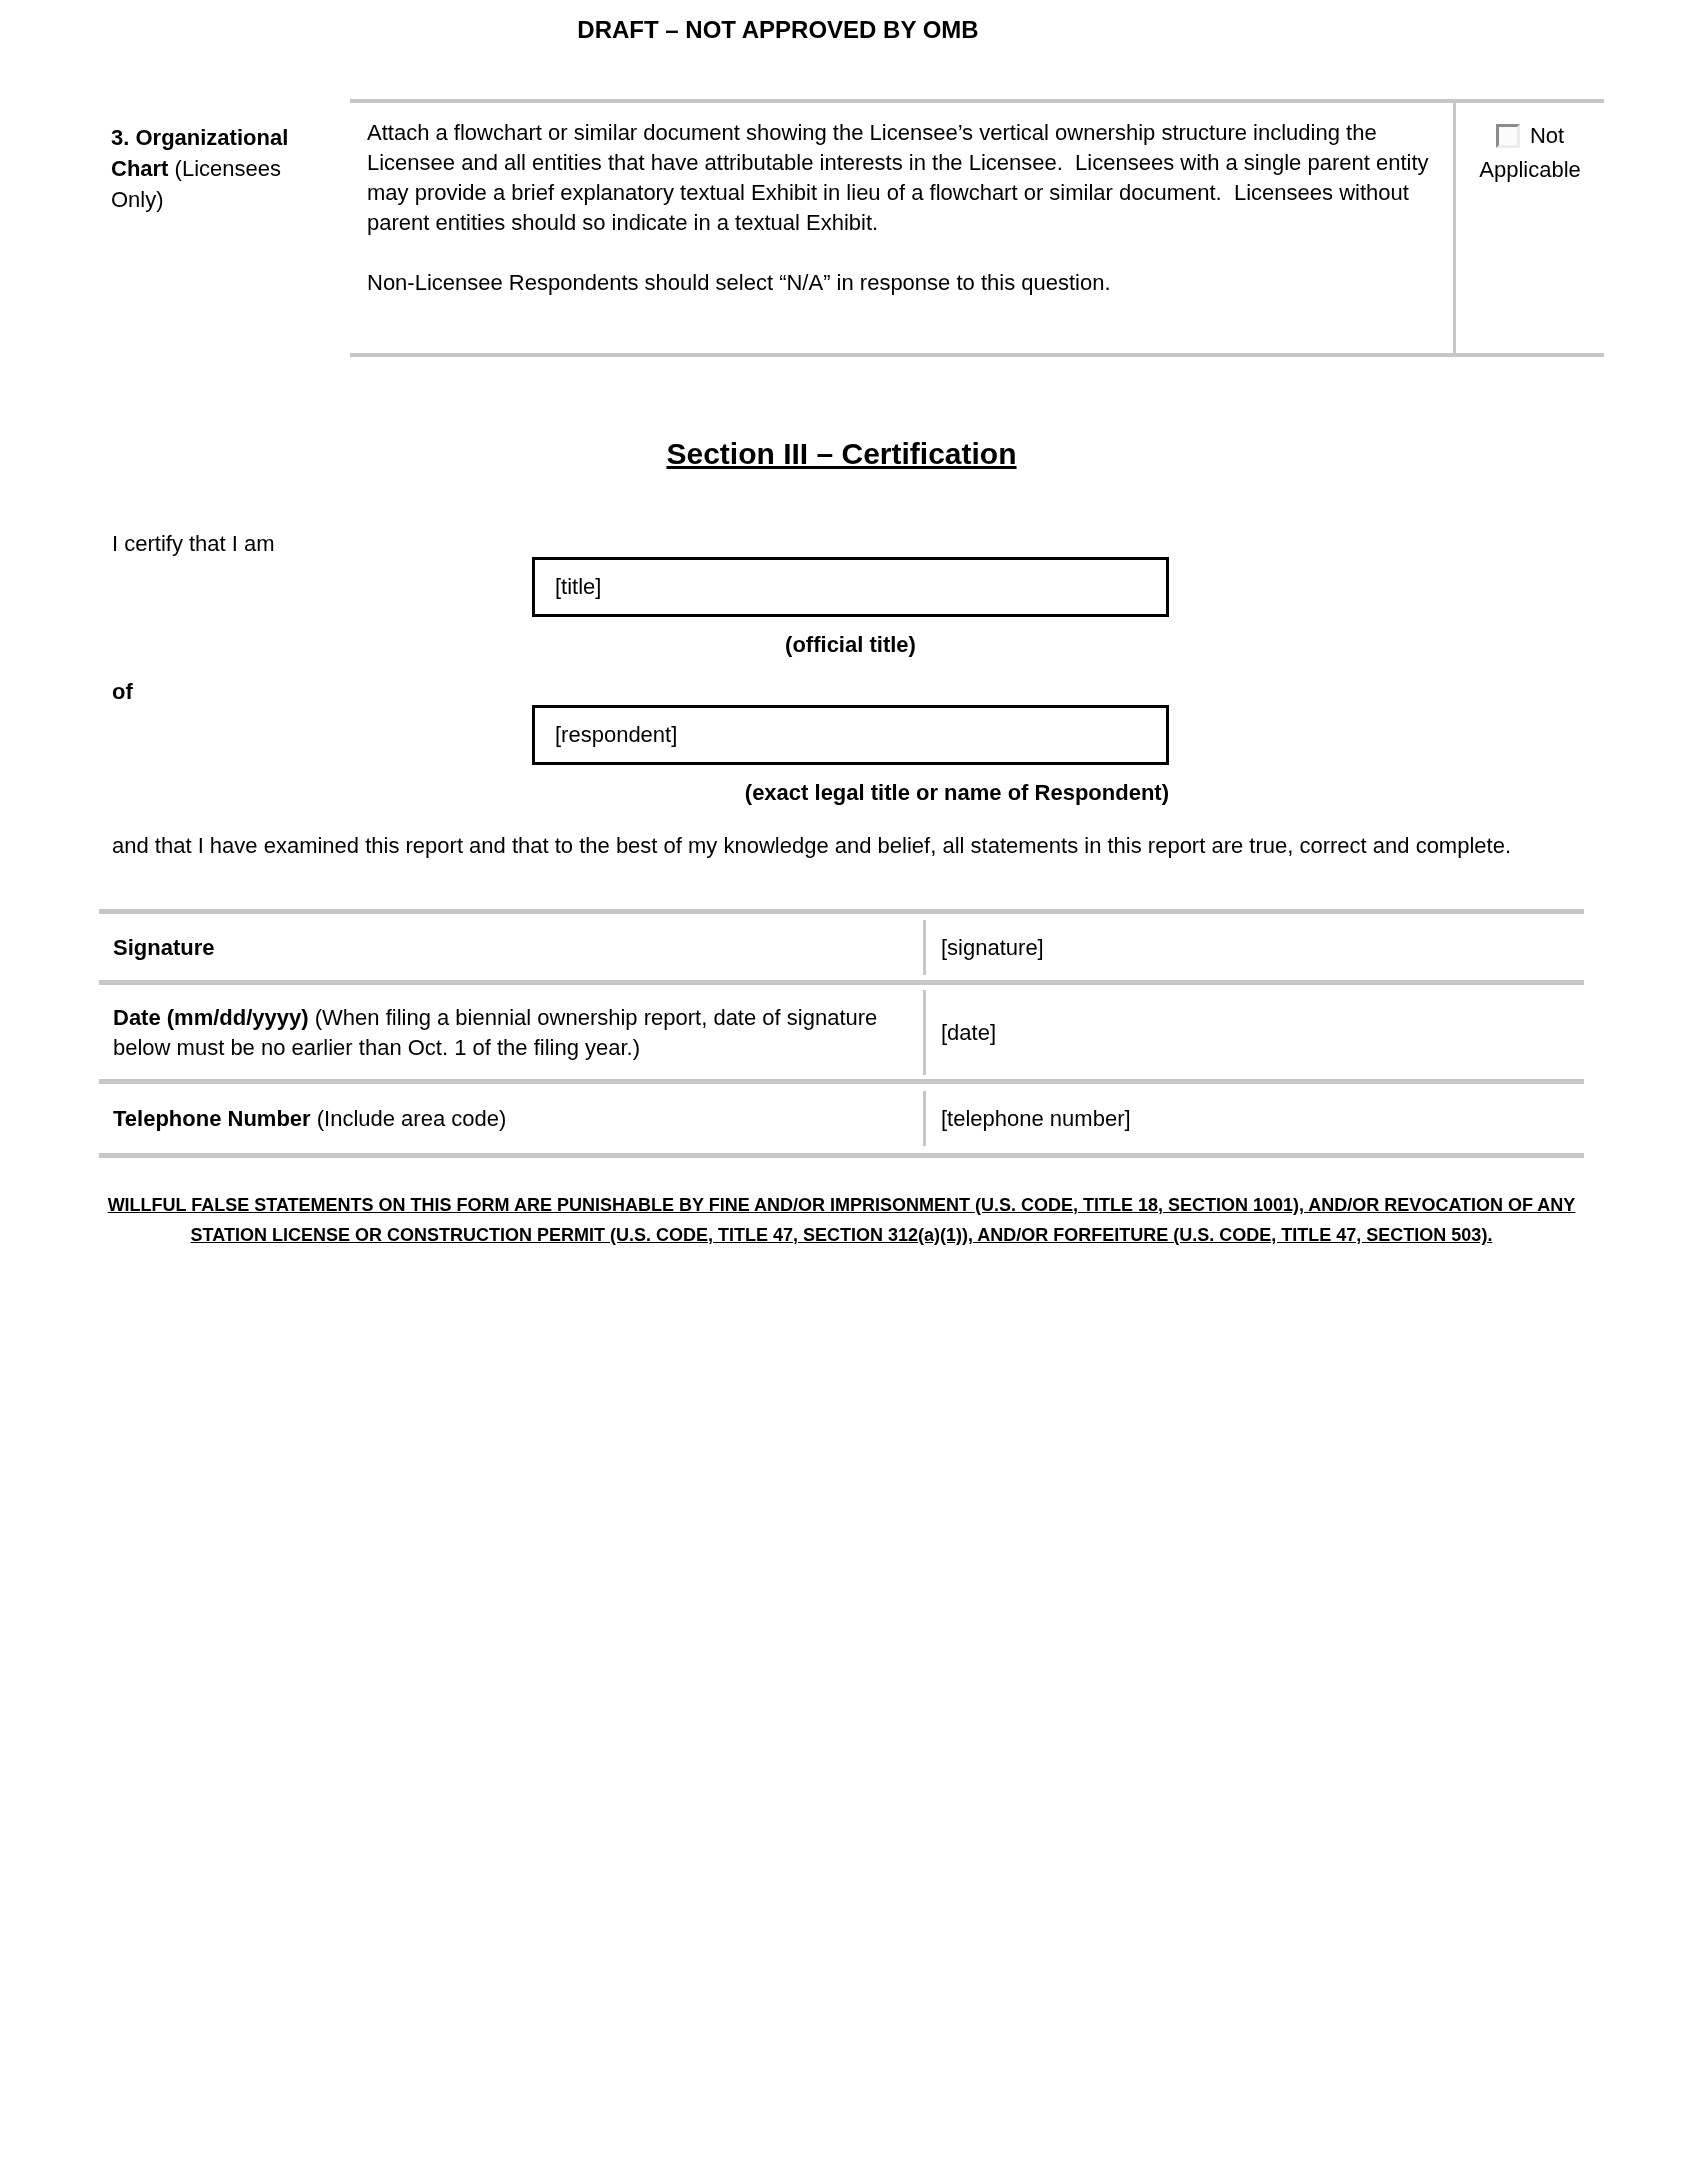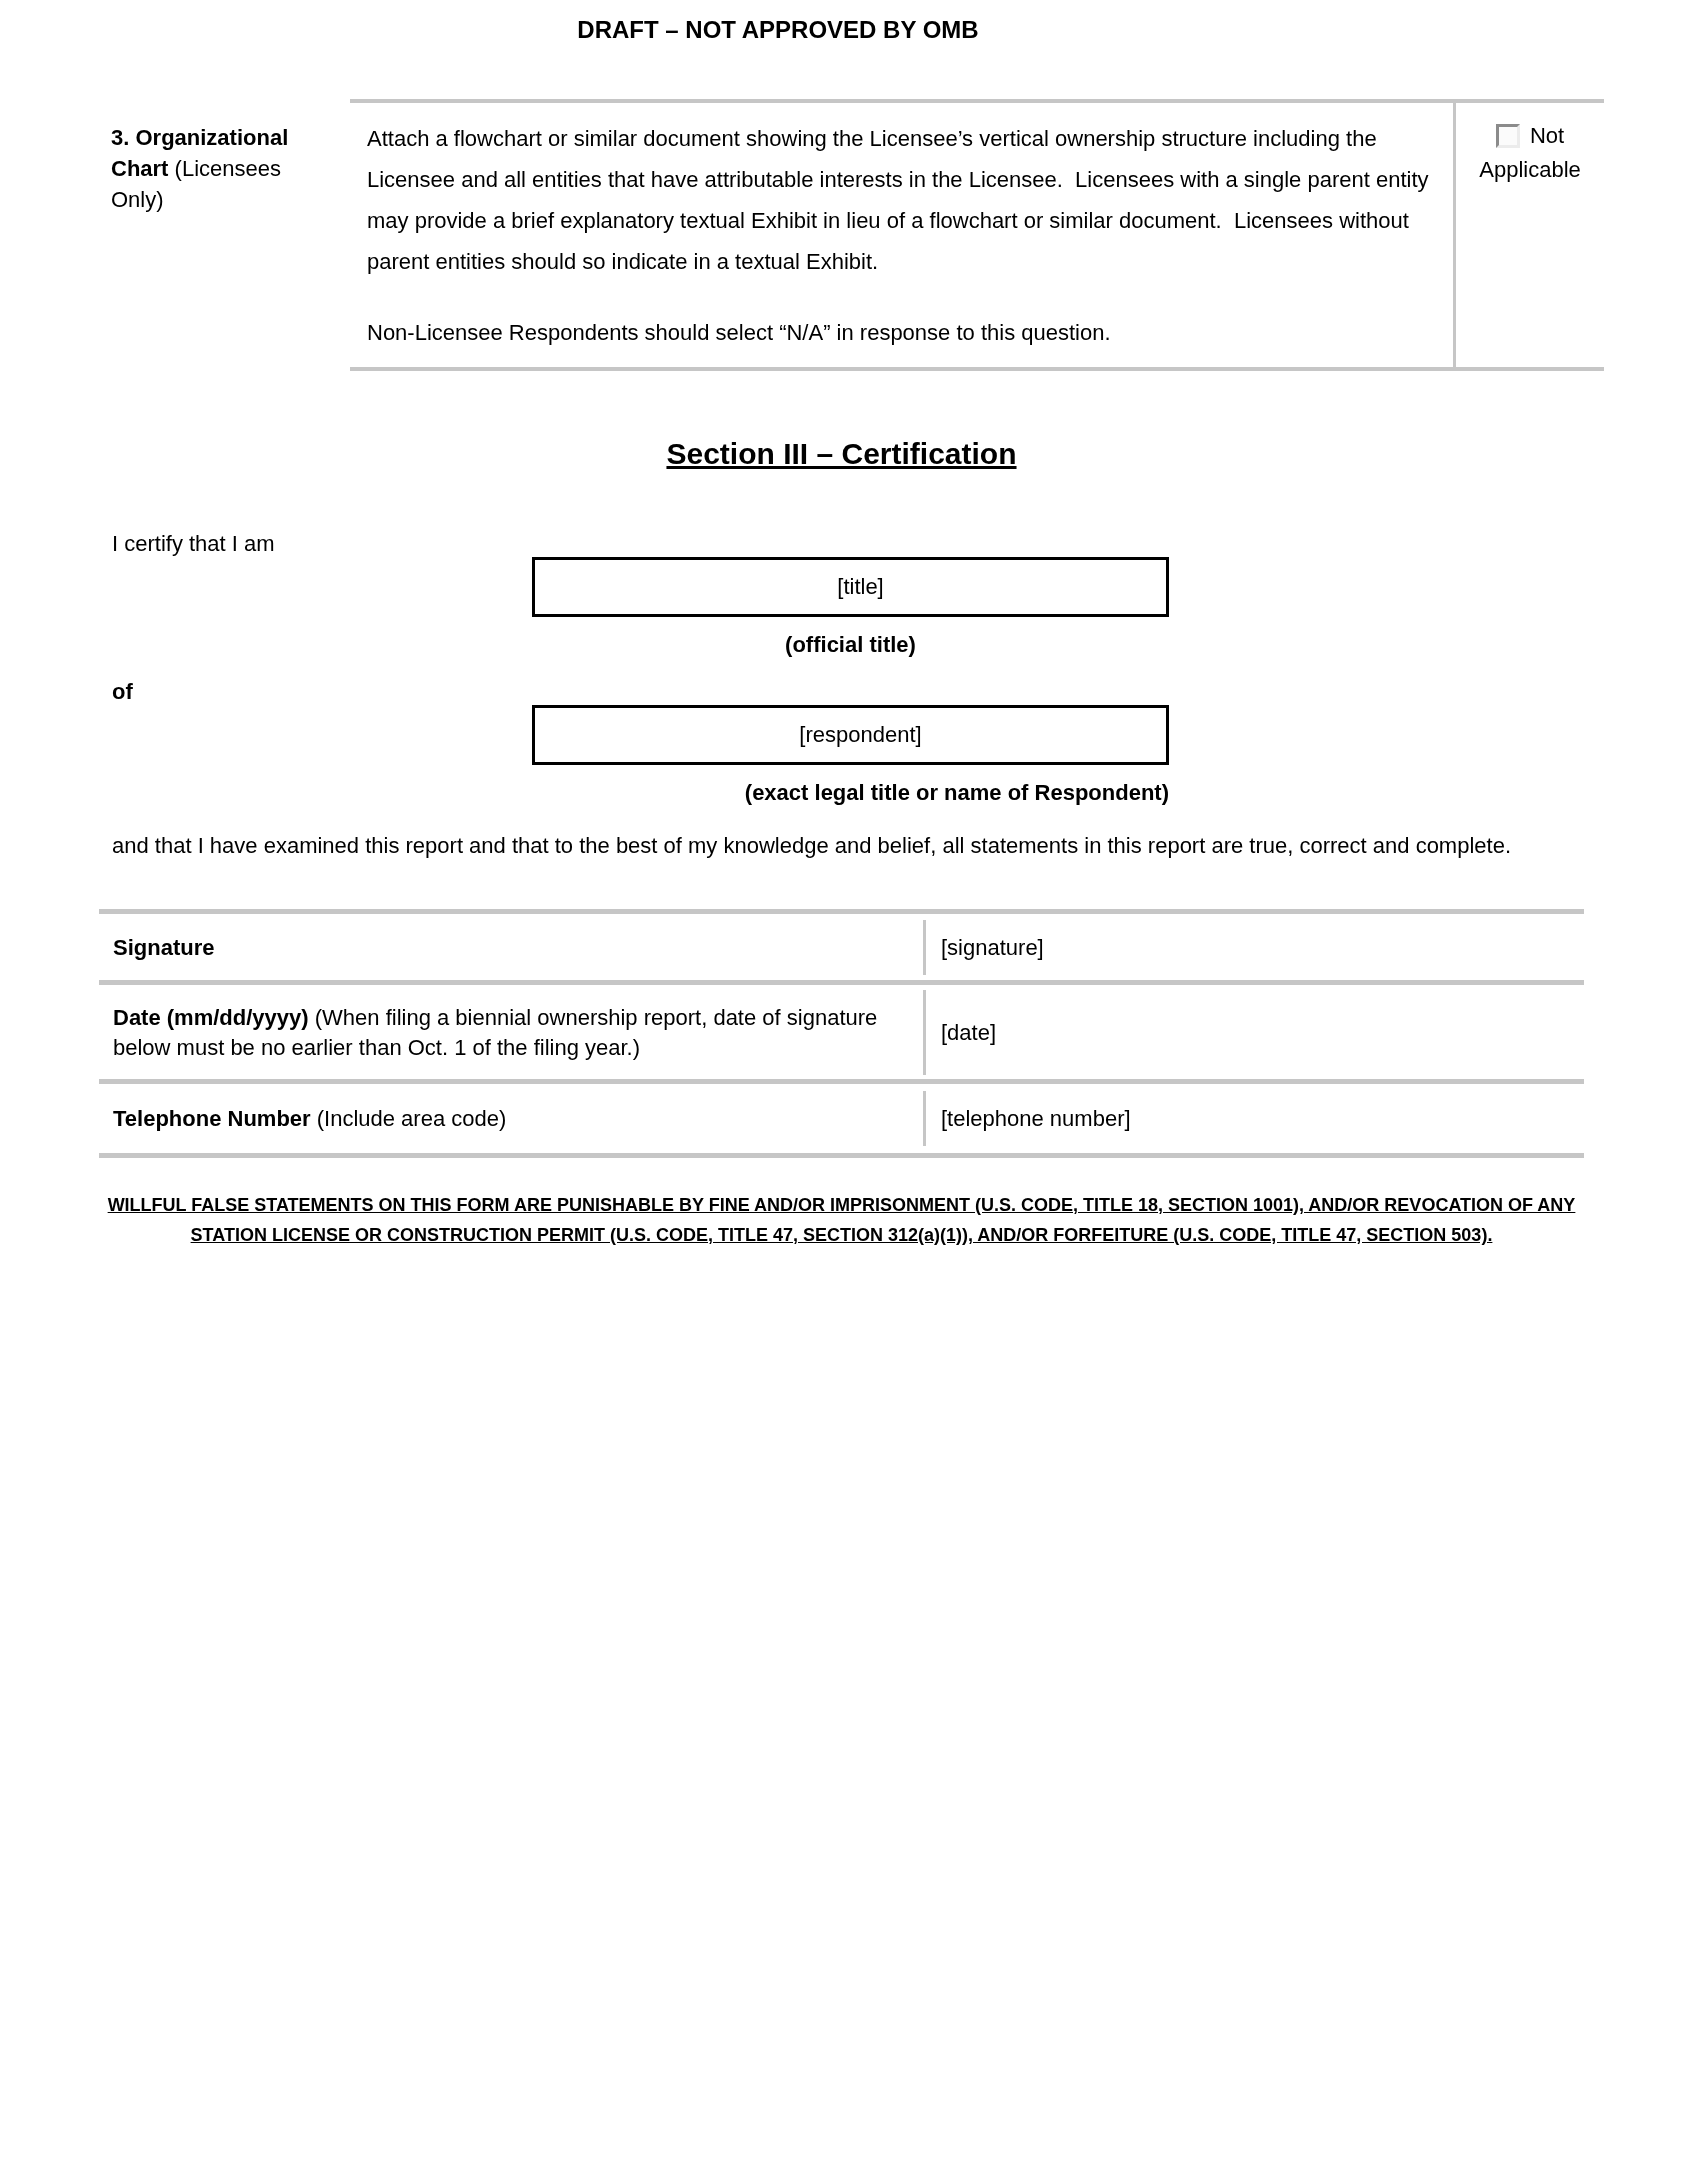--- a/index.html
+++ b/index.html
@@ -33,21 +33,21 @@
   }
   .q3-box{
     flex:1; display:flex; min-height:250px;
     border-top:4px solid var(--gray); border-bottom:4px solid var(--gray);
   }
   .q3-para-cell{
     flex:1; border-right:3px solid var(--gray);
     padding:15px 12px 14px 17px;
   }
   .q3-para{
-    margin:0; font-size:22px; line-height:41px; white-space:pre-wrap;
+    margin:0; font-size:22px; line-height:30px; white-space:pre-wrap;
   }
   .q3-para2{ margin-top:30px; }
   .q3-na-cell{
     width:148px; box-sizing:border-box; text-align:center;
     padding:16px 6px 0 6px; font-size:22px; line-height:34px;
   }
   .checkbox{
     display:inline-block; width:24px; height:24px; box-sizing:border-box;
     background:#fbfbfb; border:3px solid;
     border-color:var(--cb-dark) var(--cb-light) var(--cb-light) var(--cb-dark);
@@ -58,21 +58,21 @@
   .section-heading{
     position:absolute; top:437px; left:0; width:1683px;
     text-align:center; font-weight:bold; font-size:30px;text-decoration:underline;
   }
 
   
   .certify-intro{ position:absolute; left:112px; top:531px; font-size:22px; }
   .field-box{
     position:absolute; left:532px; width:637px; height:60px; box-sizing:border-box;
     border:3px solid var(--box-black); background:#fff;
-    display:flex; align-items:center; padding-left:20px; font-size:22px;justify-content:center;
+    display:flex; align-items:center; padding-left:20px; font-size:22px;
   }
   .title-box{ top:557px; }
   .respondent-box{ top:705px; }
   .field-caption{
     position:absolute; left:532px; width:637px; text-align:center;
     font-weight:bold; font-size:22px;
   }
   .title-caption{ top:632px; }
   .respondent-caption{ top:780px;text-align:right; }
   .of-label{ position:absolute; left:112px; top:679px; font-size:22px;font-weight:bold; }

